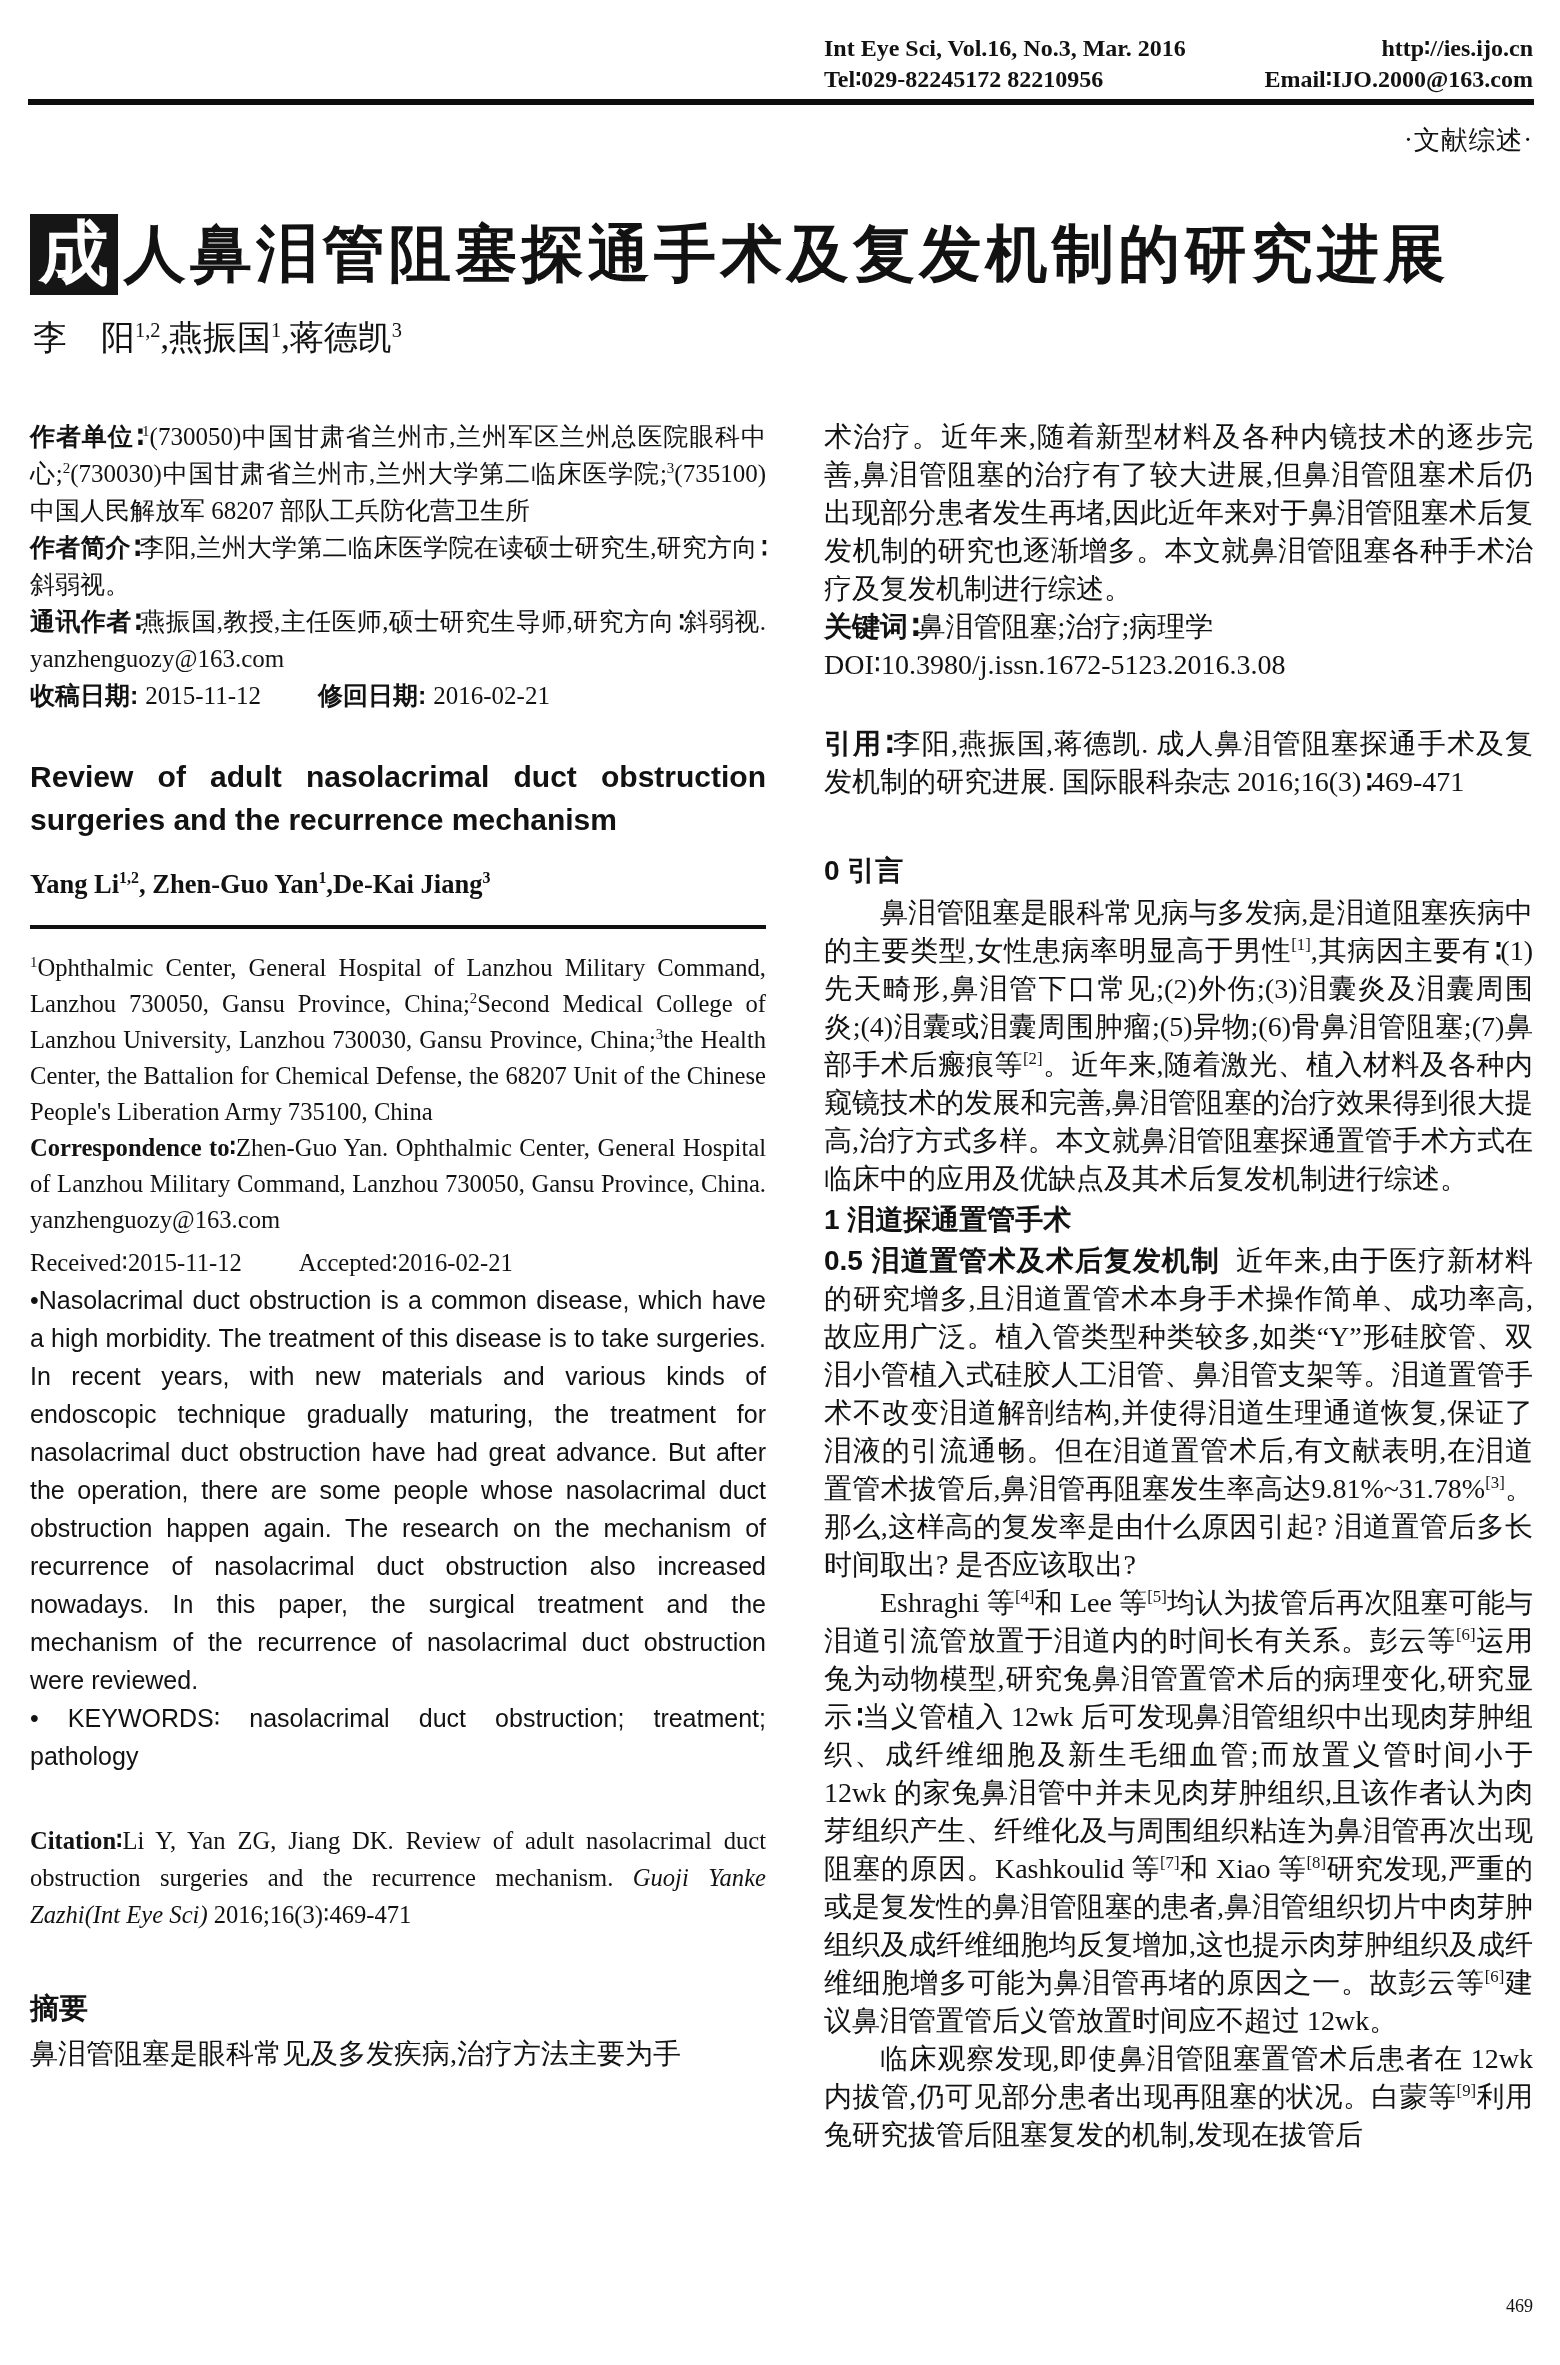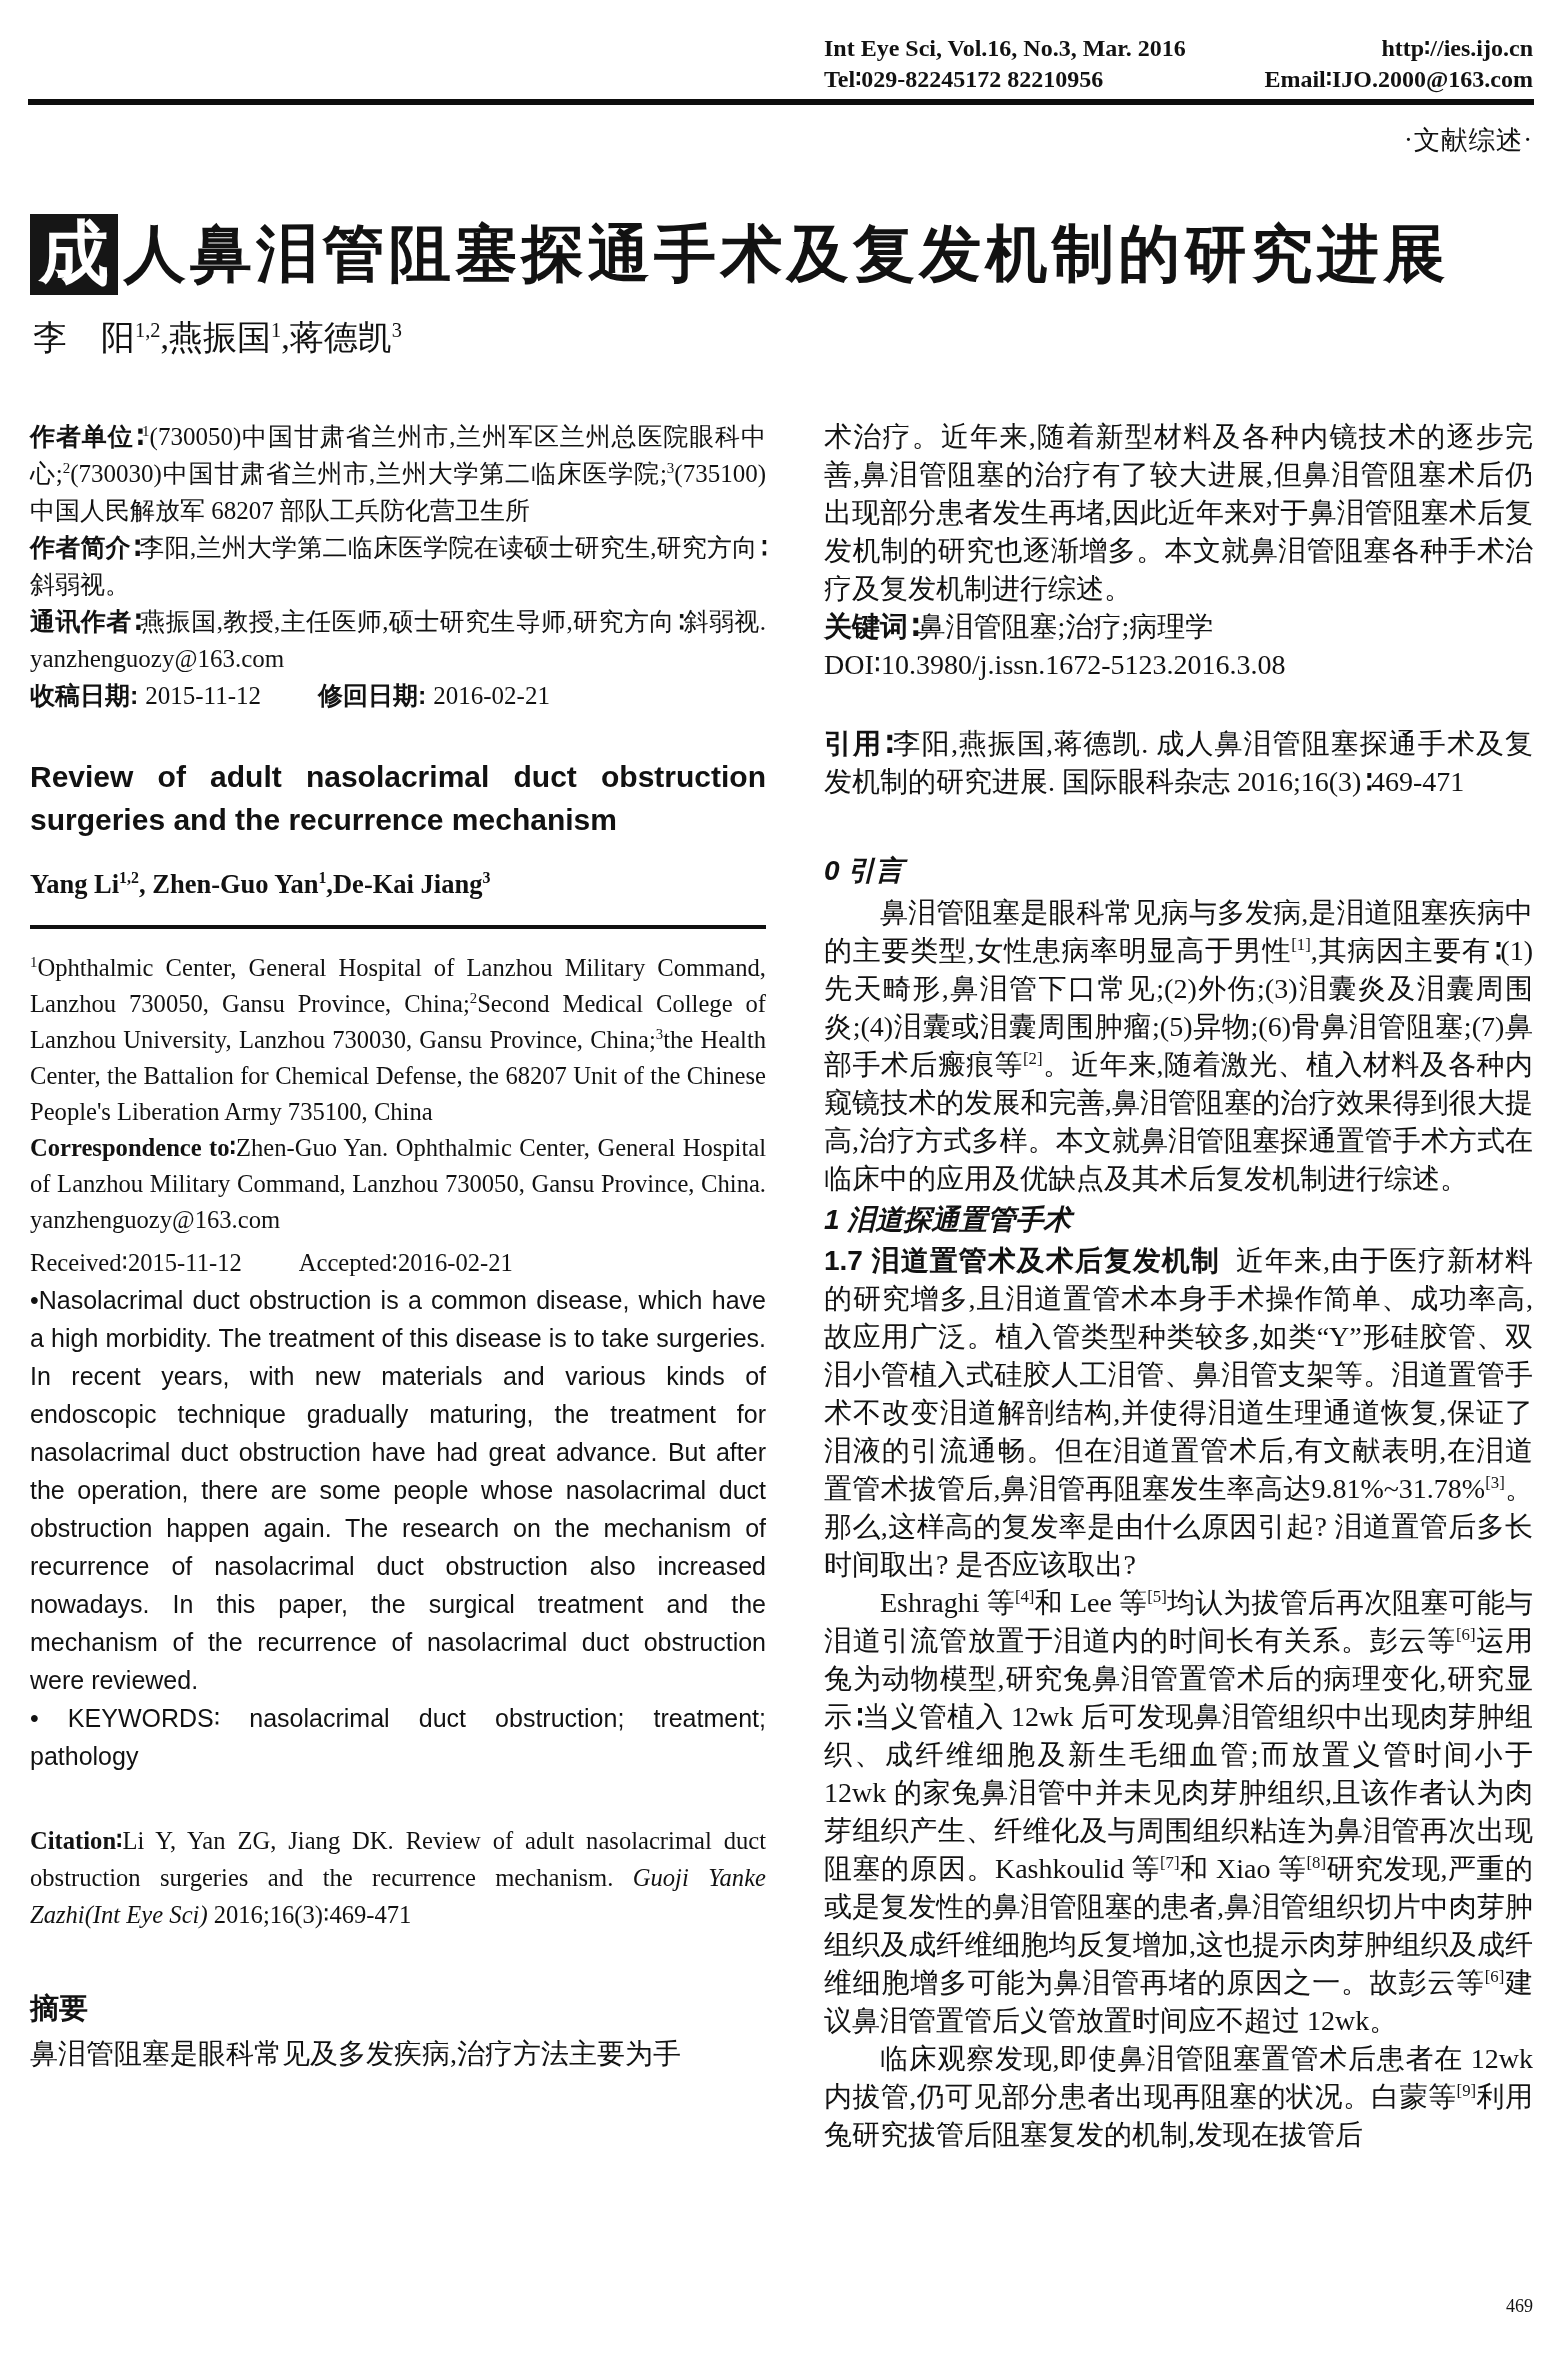--- a/index.html
+++ b/index.html
@@ -49,21 +49,21 @@
     font-size:31px;margin:35px 0 5.7px 0;}
   .sans-body{font-family:"Liberation Sans", sans-serif;font-size:25px;line-height:38px;text-align:justify;}
   .citation-block{font-size:24.6px;line-height:37px;text-align:justify;margin-top:47px;}
   .it{font-style:italic;}
   .zh-abs-head{font-family:"Liberation Sans", sans-serif;font-weight:bold;
     font-size:29px;margin:56px 0 6.6px 0;}
 
   .body-cn{font-size:28px;line-height:38px;text-align:justify;}
   .indent{text-indent:2em;}
   .zh-head{font-family:"Liberation Sans", sans-serif;font-weight:bold;
-    font-size:28px;line-height:40px;font-style:italic;}
+    font-size:28px;line-height:40px;}
   .h0-head{margin-top:50px;margin-bottom:2.8px;}
   .h1-head{margin:1.9px 0;}
   .cite-block{margin-top:41px;}
   .lead-gap{margin-left:16px;}
 
   .pageno{position:absolute;left:824px;top:2296px;width:709px;text-align:right;font-size:18px;}
 </style>
 </head>
 <body>
 
@@ -132,21 +132,21 @@
     <p class="body-cn">DOI∶10.3980/j.issn.1672-5123.2016.3.08</p>
 
     <p class="body-cn cite-block"><span class="zl">引用∶</span><span>李阳,燕振国,蒋德凯. 成人鼻泪管阻塞探通手术及复发机制的研究进展. 国际眼科杂志 2016;16(3)∶469-471</span></p>
 
     <h3 class="zh-head h0-head">0 引言</h3>
 
     <p class="body-cn indent">鼻泪管阻塞是眼科常见病与多发病,是泪道阻塞疾病中的主要类型,女性患病率明显高于男性<sup>[1]</sup>,其病因主要有∶(1)先天畸形,鼻泪管下口常见;(2)外伤;(3)泪囊炎及泪囊周围炎;(4)泪囊或泪囊周围肿瘤;(5)异物;(6)骨鼻泪管阻塞;(7)鼻部手术后瘢痕等<sup>[2]</sup>。近年来,随着激光、植入材料及各种内窥镜技术的发展和完善,鼻泪管阻塞的治疗效果得到很大提高,治疗方式多样。本文就鼻泪管阻塞探通置管手术方式在临床中的应用及优缺点及其术后复发机制进行综述。</p>
 
     <h3 class="zh-head h1-head">1 泪道探通置管手术</h3>
 
-    <p class="body-cn"><span class="zl">1.7 泪道置管术及术后复发机制</span><span class="lead-gap">近年来,由于医疗新材料的研究增多,且泪道置管术本身手术操作简单、成功率高,故应用广泛。植入管类型种类较多,如类“Y”形硅胶管、双泪小管植入式硅胶人工泪管、鼻泪管支架等。泪道置管手术不改变泪道解剖结构,并使得泪道生理通道恢复,保证了泪液的引流通畅。但在泪道置管术后,有文献表明,在泪道置管术拔管后,鼻泪管再阻塞发生率高达9.81%~31.78%<sup>[3]</sup>。那么,这样高的复发率是由什么原因引起? 泪道置管后多长时间取出? 是否应该取出?</span></p>
+    <p class="body-cn"><span class="zl">0.5 泪道置管术及术后复发机制</span><span class="lead-gap">近年来,由于医疗新材料的研究增多,且泪道置管术本身手术操作简单、成功率高,故应用广泛。植入管类型种类较多,如类“Y”形硅胶管、双泪小管植入式硅胶人工泪管、鼻泪管支架等。泪道置管手术不改变泪道解剖结构,并使得泪道生理通道恢复,保证了泪液的引流通畅。但在泪道置管术后,有文献表明,在泪道置管术拔管后,鼻泪管再阻塞发生率高达9.81%~31.78%<sup>[3]</sup>。那么,这样高的复发率是由什么原因引起? 泪道置管后多长时间取出? 是否应该取出?</span></p>
 
     <p class="body-cn indent">Eshraghi 等<sup>[4]</sup>和 Lee 等<sup>[5]</sup>均认为拔管后再次阻塞可能与泪道引流管放置于泪道内的时间长有关系。彭云等<sup>[6]</sup>运用兔为动物模型,研究兔鼻泪管置管术后的病理变化,研究显示∶当义管植入 12wk 后可发现鼻泪管组织中出现肉芽肿组织、成纤维细胞及新生毛细血管;而放置义管时间小于 12wk 的家兔鼻泪管中并未见肉芽肿组织,且该作者认为肉芽组织产生、纤维化及与周围组织粘连为鼻泪管再次出现阻塞的原因。Kashkoulid 等<sup>[7]</sup>和 Xiao 等<sup>[8]</sup>研究发现,严重的或是复发性的鼻泪管阻塞的患者,鼻泪管组织切片中肉芽肿组织及成纤维细胞均反复增加,这也提示肉芽肿组织及成纤维细胞增多可能为鼻泪管再堵的原因之一。故彭云等<sup>[6]</sup>建议鼻泪管置管后义管放置时间应不超过 12wk。</p>
 
     <p class="body-cn indent">临床观察发现,即使鼻泪管阻塞置管术后患者在 12wk 内拔管,仍可见部分患者出现再阻塞的状况。白蒙等<sup>[9]</sup>利用兔研究拔管后阻塞复发的机制,发现在拔管后</p>
   </div>
 
   <div class="pageno">469</div>
 
 </div>
 

